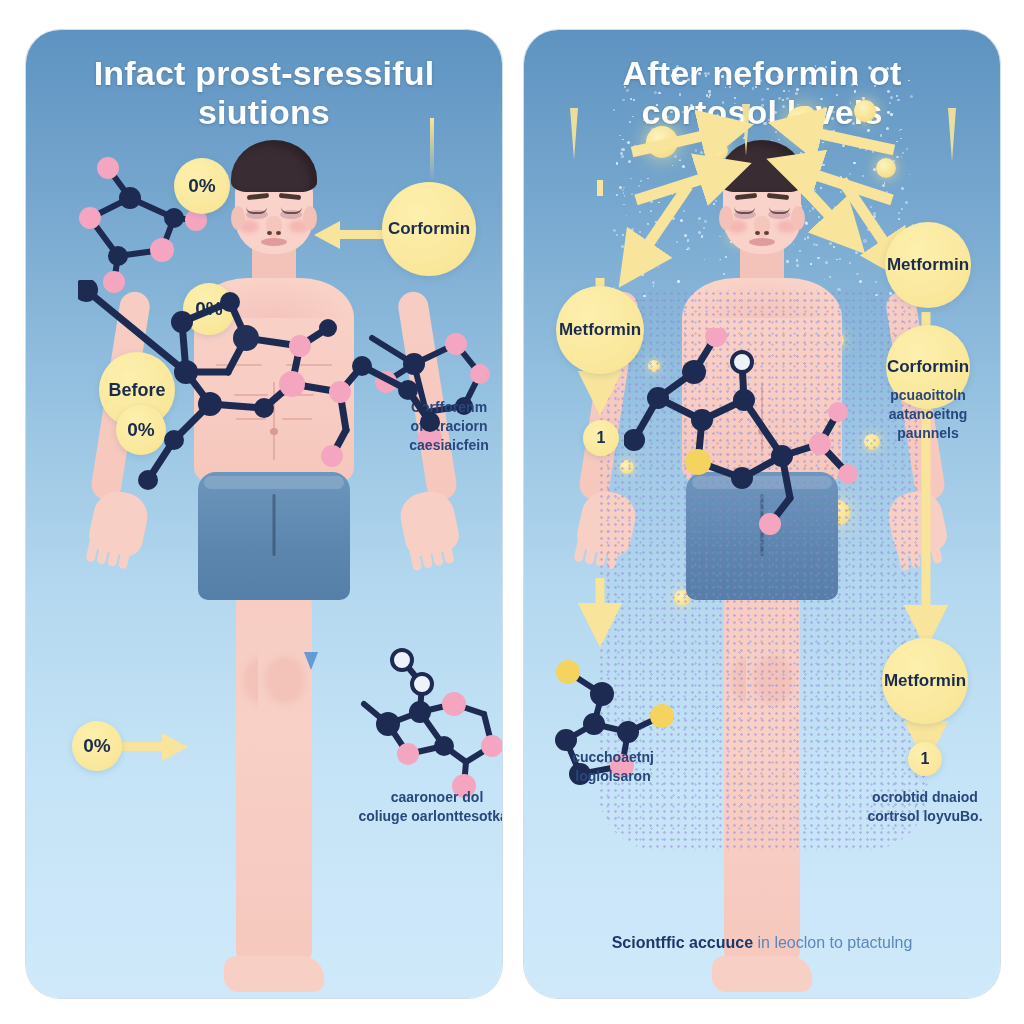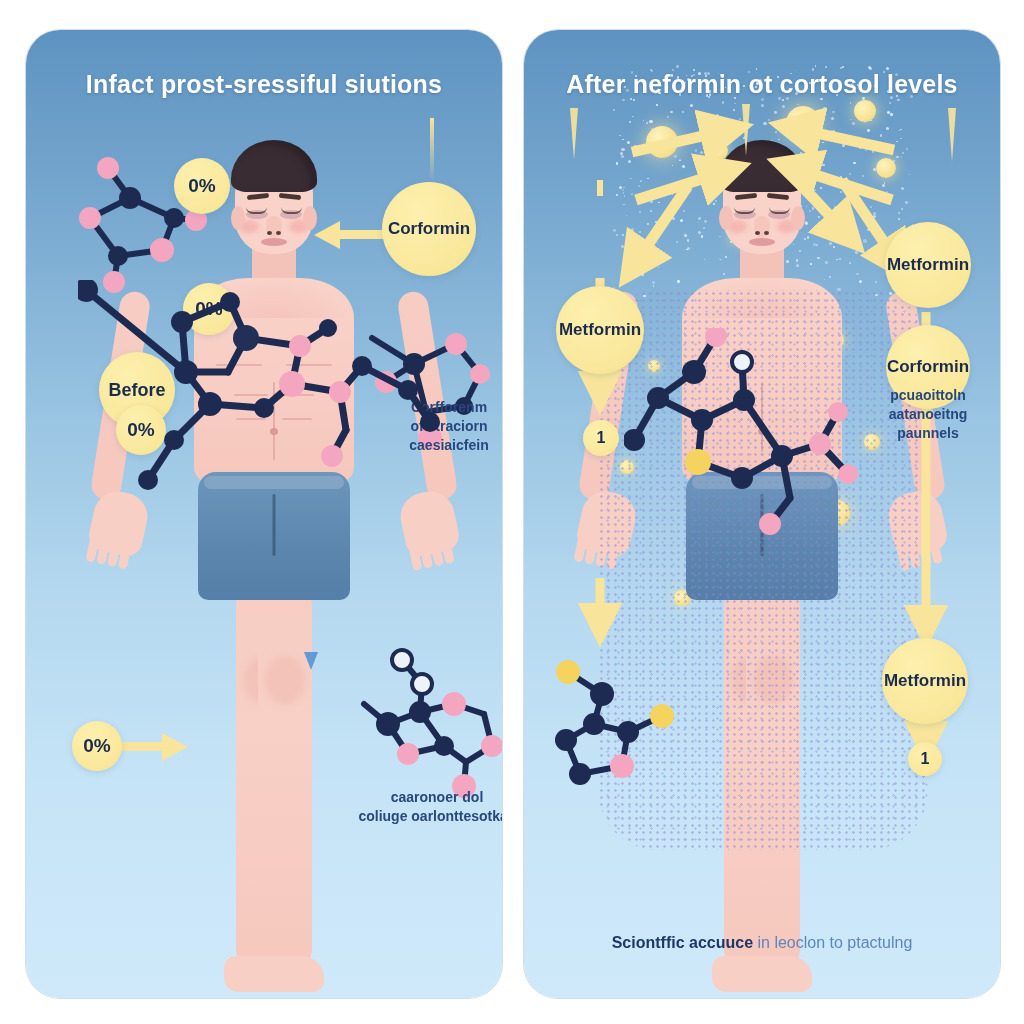--- a/index.html
+++ b/index.html
@@ -29,23 +29,23 @@
         #b4d8ef 58%,
         #c6e4f7 78%,
         #cfe9fa 100%);
     box-shadow: 0 0 0 1px rgba(120,160,190,0.35);
   }
   #panel-left  { left: 26px; }
   #panel-right { left: 524px; }
 
   .panel-title {
     position: absolute;
-    top: 40px; left: 0; right: 0;
+    top: 24px; left: 0; right: 0;
     text-align: center;
-    font-size: 25px;
+    font-size: 34px;
     font-weight: bold;
     color: #ffffff;
     letter-spacing: .2px;
     text-shadow: 0 1px 3px rgba(40,70,100,0.35);
     padding: 0 26px;
   }
   .panel-caption {
     position: absolute;
     bottom: 46px; left: 0; right: 0;
     text-align: center;
@@ -1069,19 +1069,23 @@
     <div class="bubble name" style="left:32px;top:256px;width:88px;height:88px;font-size:17px;">Metformin</div>
     <div class="bubble num" style="left:59px;top:390px;width:36px;height:36px;">1</div>
     <div class="bubble name" style="left:361px;top:192px;width:86px;height:86px;font-size:17px;">Metformin</div>
     <div class="bubble name" style="left:362px;top:295px;width:84px;height:84px;font-size:17px;">Corformin</div>
     <div class="bubble name" style="left:358px;top:608px;width:86px;height:86px;font-size:17px;">Metformin</div>
     <div class="bubble num" style="left:384px;top:712px;width:34px;height:34px;">1</div>
 
     <div class="note" style="left:334px;top:356px;width:140px;white-space:pre-line;">pcuaoittoln
 aatanoeitng
 paunnels</div>
+    <div class="note" style="left:326px;top:758px;width:150px;white-space:pre-line;">ocrobtid dnaiod
+cortrsol loyvuBo.</div>
+    <div class="note" style="left:14px;top:718px;width:150px;white-space:pre-line;">cucchoaetnj
+loglolsaron</div>
 
     <div class="panel-caption">
       <b>Sciontffic accuuce</b>
       <span class="soft">in leoclon to ptactulng</span>
     </div>
   </div>
 </div>
 
 </body></html>

